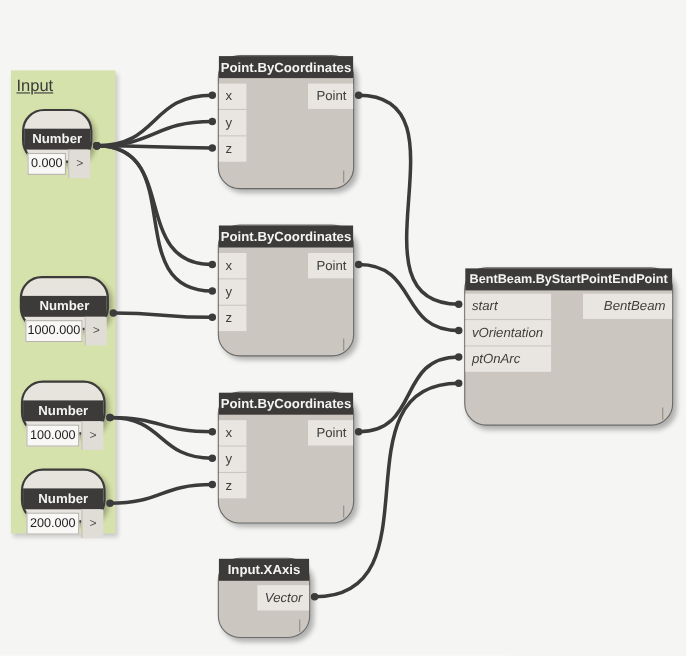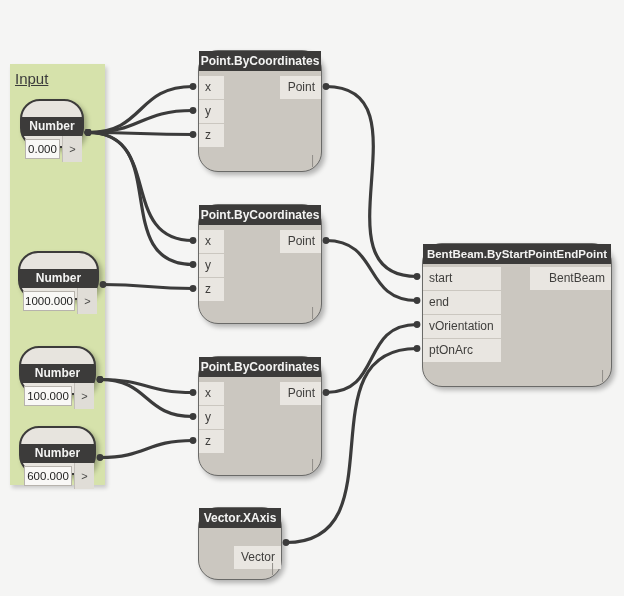--- a/index.html
+++ b/index.html
@@ -21,21 +21,21 @@
   .node.number .nheader{height:19px;line-height:19px;margin-top:16px;}
   .num-body{display:flex;align-items:stretch;height:26px;text-align:right;}
   .num-value{flex:1;background:#f9f8f6;border:1px solid #b7b3ad;margin:3px 2px 3px 3px;
              font-size:11.5px;color:#1e1e1e;display:flex;align-items:center;justify-content:center;}
   .num-expand{width:19px;border-left:1px solid #c2beb8;font-size:11px;color:#4a4a48;
               display:flex;align-items:center;justify-content:center;background:#e0ddd7;}
 
   
   .node.func{border:1px solid #6a6a68;background:#cbc7c0;}
   .nports{display:flex;justify-content:space-between;margin-top:5px;}
-  .nports.tight{margin-top:3px;}
+  .nports.tight{margin-top:3px;font-style:italic;}
   .port{background:#e9e6e1;height:23px;line-height:23px;margin-bottom:1px;
         font-size:12px;color:#3f3e3c;box-sizing:border-box;padding:0 6px;white-space:nowrap;}
   .port.out{text-align:right;}
   .lacing{position:absolute;bottom:4px;right:7px;font-size:12px;color:#8f8c87;}
 
   
   #wires{position:absolute;left:0;top:0;z-index:50;pointer-events:none;}
   .wire{fill:none;stroke-width:3.2px;}
 </style>
 </head>
@@ -67,21 +67,21 @@
     <div class="nheader">Number</div>
     <div class="num-body">
       <div class="num-value">100.000</div>
       <div class="num-expand">&gt;</div>
     </div>
   </div>
 
   <div class="node number" style="left:19px;top:426px;width:77px;height:49px;">
     <div class="nheader">Number</div>
     <div class="num-body">
-      <div class="num-value">600.000</div>
+      <div class="num-value">200.000</div>
       <div class="num-expand">&gt;</div>
     </div>
   </div>
 
   <div class="node func" style="left:198px;top:50px;width:124px;height:122px;">
     <div class="nheader">Point.ByCoordinates</div>
     <div class="nports">
       <div>
         <div class="port in" style="width:25px;">x</div>
         <div class="port in" style="width:25px;">y</div>
@@ -118,36 +118,35 @@
         <div class="port in" style="width:25px;">z</div>
       </div>
       <div>
         <div class="port out" style="width:41px;">Point</div>
       </div>
     </div>
     <div class="lacing">|</div>
   </div>
 
   <div class="node func" style="left:198px;top:507px;width:84px;height:73px;">
-    <div class="nheader">Vector.XAxis</div>
-    <div class="nports tight" style="margin-top:18px;">
+    <div class="nheader">Input.XAxis</div>
+    <div class="nports tight" style="margin-top:4px;">
       <div></div>
       <div>
         <div class="port out" style="width:47px;">Vector</div>
       </div>
     </div>
     <div class="lacing">|</div>
   </div>
 
   <div class="node func" style="left:422px;top:243px;width:190px;height:144px;">
     <div class="nheader small">BentBeam.ByStartPointEndPoint</div>
     <div class="nports tight">
       <div>
         <div class="port in" style="width:78px;">start</div>
-        <div class="port in" style="width:78px;">end</div>
         <div class="port in" style="width:78px;">vOrientation</div>
         <div class="port in" style="width:78px;">ptOnArc</div>
       </div>
       <div>
         <div class="port out" style="width:81px;">BentBeam</div>
       </div>
     </div>
     <div class="lacing">|</div>
   </div>
 

